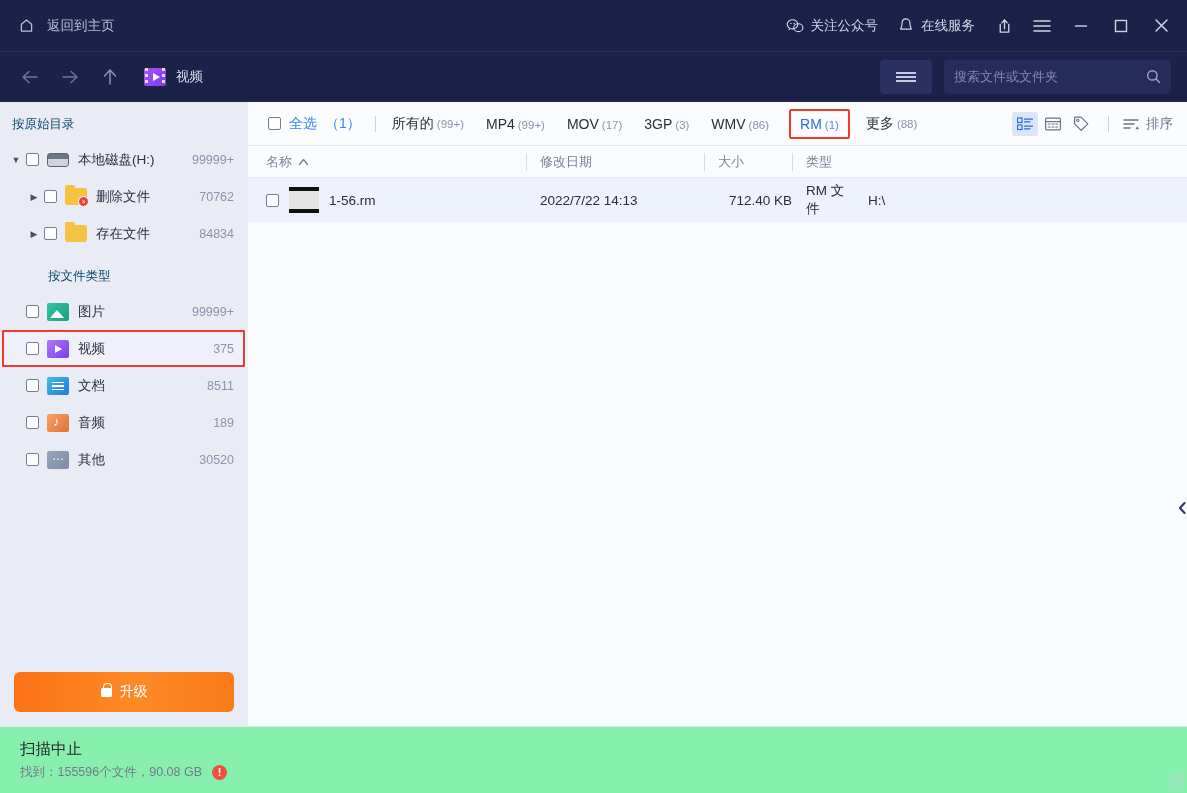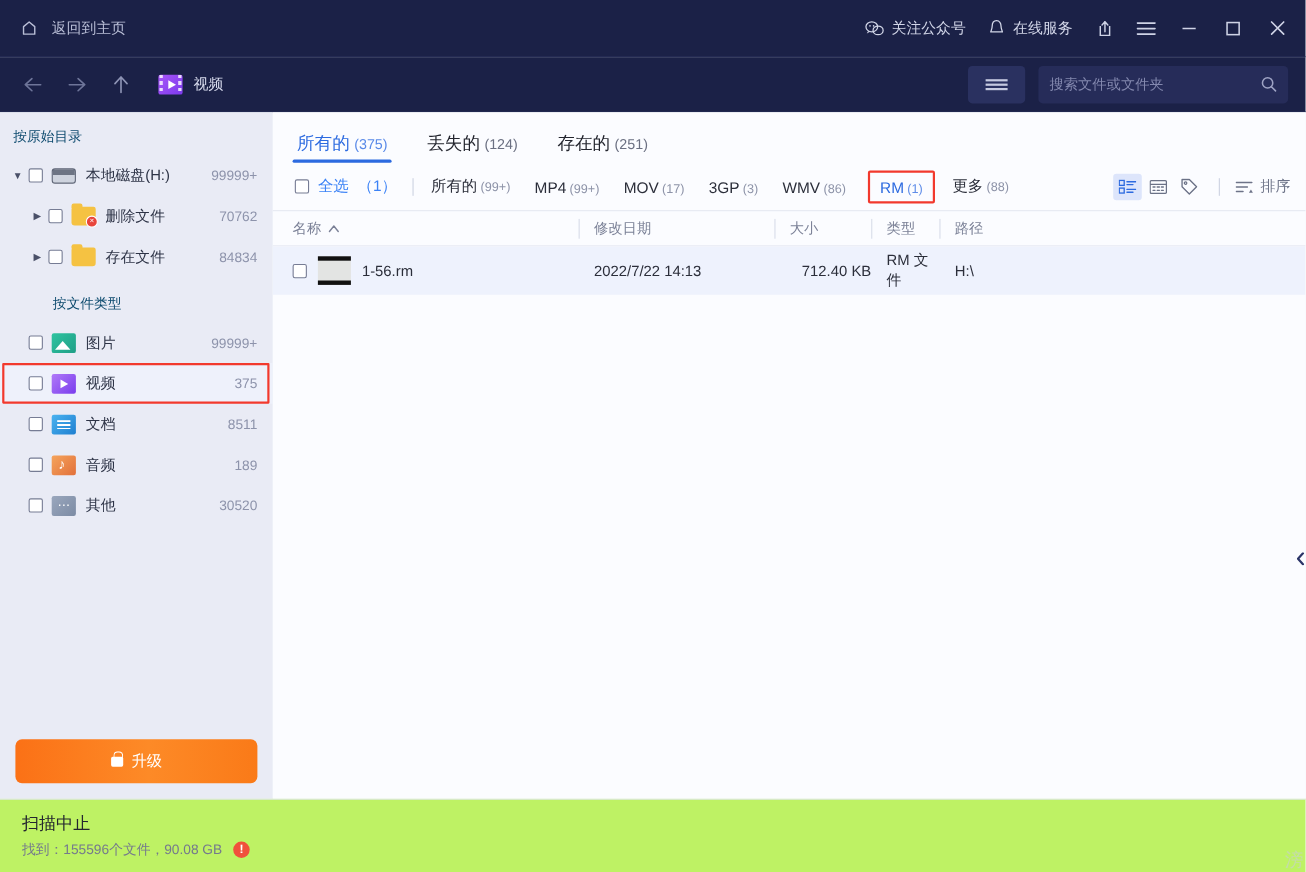--- a/index.html
+++ b/index.html
@@ -246,21 +246,21 @@
 
   
   .edge-handle {
     position: absolute; right: 0; top: 392px; width: 9px; height: 28px;
     display: flex; align-items: center; justify-content: center;
     color: #2b3468; font-size: 10px; cursor: pointer;
   }
 
   
   .footer {
-    height: 67px; flex: 0 0 67px; background: #bef264; border-top: 1px solid #e2e6f1;
+    height: 67px; flex: 0 0 67px; background: #86efac; border-top: 1px solid #e2e6f1;
     display: flex; align-items: center; padding: 0 18px 0 20px;
   }
   .st-title { font-size: 15.5px; color: #24262f; margin-bottom: 4px; }
   .st-sub { font-size: 12.5px; color: #74798d; display: flex; align-items: center; gap: 10px; }
   .warn-ic {
     width: 15px; height: 15px; border-radius: 50%; background: #f0503c; color: #fff;
     font-size: 11px; display: flex; align-items: center; justify-content: center;
     font-weight: bold; line-height: 1;
   }
   .ft-spacer { flex: 1; }
@@ -466,31 +466,20 @@
       <div class="upgrade-wrap">
         <div class="upgrade-btn">
           <span class="lock-ic"></span>
           <span>升级</span>
         </div>
       </div>
     </div>
 
     <div class="main">
 
-      <div class="tabs-row">
-        <div class="tab active">
-          <span>所有的</span><span class="cnt">(375)</span>
-        </div>
-        <div class="tab">
-          <span>丢失的</span><span class="cnt">(124)</span>
-        </div>
-        <div class="tab">
-          <span>存在的</span><span class="cnt">(251)</span>
-        </div>
-      </div>
 
       <div class="filter-row">
         <div class="selall">
           <span class="cb2"></span>
           <span>全选</span>
           <span>（1）</span>
         </div>
         <div class="vsep"></div>
 
         <div class="ftab">
@@ -569,23 +558,20 @@
           </span>
         </div>
         <div class="th col-date">
           <span>修改日期</span>
         </div>
         <div class="th col-size">
           <span>大小</span>
         </div>
         <div class="th col-type">
           <span>类型</span>
-        </div>
-        <div class="th col-path">
-          <span>路径</span>
         </div>
       </div>
 
       <div class="tbody">
         <div class="trow">
           <div class="col-name">
             <span class="cb3"></span>
             <span class="thumb"></span>
             <span>1-56.rm</span>
           </div>

